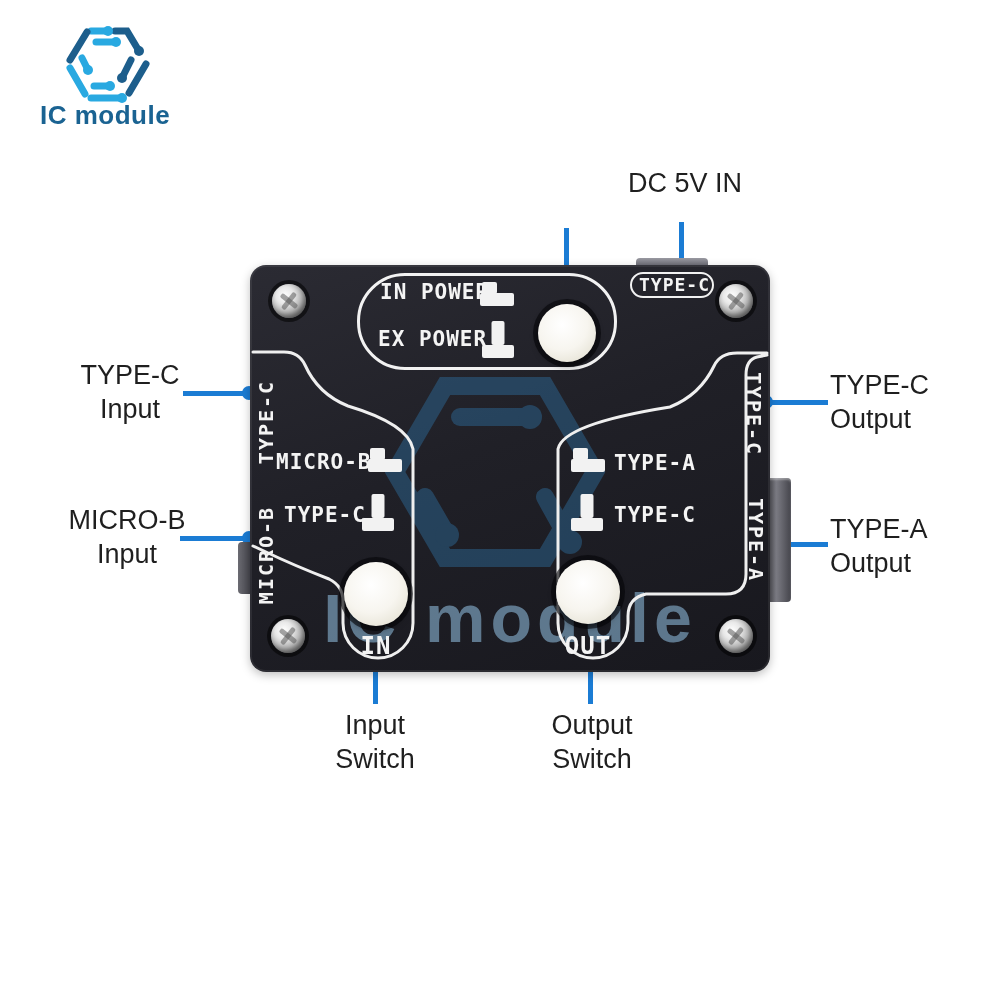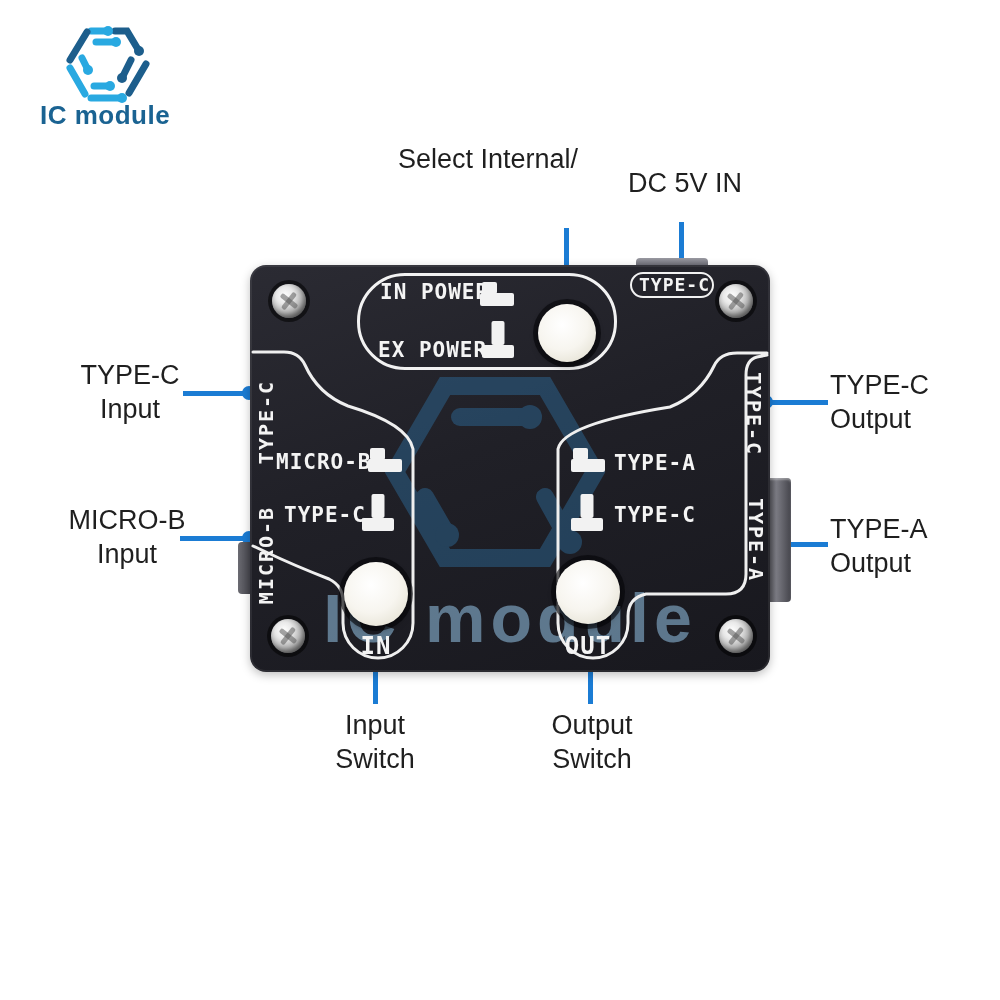--- a/index.html
+++ b/index.html
@@ -69,21 +69,20 @@
       <circle cx="64" cy="78" r="5" fill="#29a9e1"></circle>
       <circle cx="58" cy="22" r="5" fill="#29a9e1"></circle>
       <circle cx="64" cy="58" r="5" fill="#1d5e8c"></circle>
       <circle cx="52" cy="66" r="5" fill="#29a9e1"></circle>
       <circle cx="30" cy="50" r="5" fill="#29a9e1"></circle>
     </g>
   </svg>
   <div class="logo-text">IC module</div>
 
   <div class="callout center" style="left:330px;top:142px;width:316px;">
-    <span class="ln">Select Internal/</span>
   </div>
   <div class="callout" style="left:628px;top:166px;">
     <span class="ln">DC 5V IN</span>
   </div>
   <div class="callout-line" style="left:564px;top:228px;width:5px;height:88px;"></div>
   <div class="callout-dot" style="left:559px;top:309px;"></div>
   <div class="callout-line" style="left:679px;top:222px;width:5px;height:46px;"></div>
   <div class="callout-dot" style="left:674px;top:260px;"></div>
 
   <div class="callout center" style="left:55px;top:358px;width:150px;">
@@ -174,21 +173,21 @@
         <div class="cr1"></div>
         <div class="cr2"></div>
       </div>
 
     <div class="silk" style="left:107px;top:8px;width:260px;height:97px;border-radius:48px;"></div>
     <div class="silk-label" style="left:130px;top:15px;">IN POWER</div>
     <div class="sw sw-up" style="left:230px;top:17px;">
         <div class="tab"></div>
         <div class="base"></div>
       </div>
-    <div class="silk-label" style="left:128px;top:73px;text-align:right;">EX POWER</div>
+    <div class="silk-label" style="left:128px;top:62px;text-align:right;">EX POWER</div>
     <div class="sw sw-down" style="left:232px;top:56px;">
         <div class="stem"></div>
         <div class="base"></div>
       </div>
     <div class="push-btn" style="left:288px;top:39px;width:58px;height:58px;"></div>
 
     <div class="silk" style="left:380px;top:7px;width:84px;height:26px;border-radius:13px;border-width:2px;"></div>
     <div class="silk-label" style="left:389px;top:9px;font-size:18px;">TYPE-C</div>
 
     <div class="vlabel rot-ccw" style="left:16px;top:157px;">TYPE-C</div>

